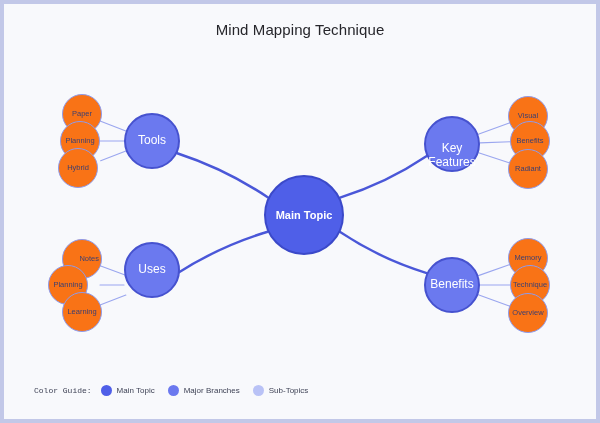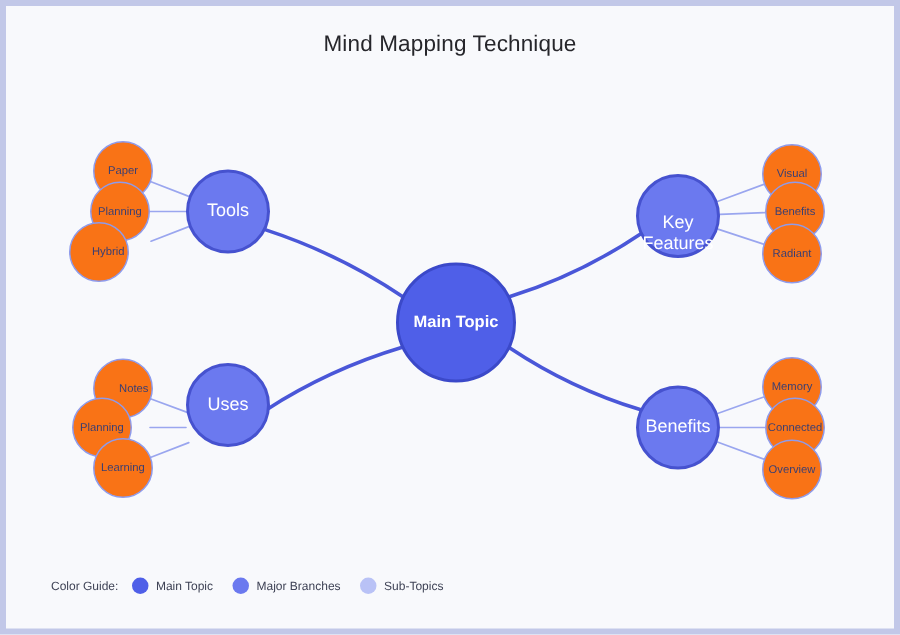--- a/index.html
+++ b/index.html
@@ -79,20 +79,21 @@
     display: flex;
     align-items: center;
     gap: 7px;
     font-size: 8px;
     color: #3f4356;
   }
   #legend .lg-title {
     font-size: 8px;
     color: #3f4356;
     margin-right: 2px;
+    font-family: Liberation Mono, monospace;
   }
   .lg-item {
     display: flex;
     align-items: center;
     gap: 5px;
     margin-right: 6px;
   }
   .lg-dot {
     width: 11px;
     height: 11px;
@@ -126,21 +127,21 @@
       <path d="M 474.2736072708791 290.67975004716595 Q 489.75337246726843 296.38282143530944 505.23313766365777 302.08589282345287" stroke="#9aa6ef" stroke-width="1.1" fill="none" stroke-linecap="round"></path>
     </svg>
 
   <div id="nodes">
       <div class="node node-sub" style="left: 58px; top: 90px; width: 40px; height: 40px;">
         <span class="node-label">Paper</span>
       </div>
       <div class="node node-sub" style="left: 56px; top: 117px; width: 40px; height: 40px;">
         <span class="node-label">Planning</span>
       </div>
-      <div class="node node-sub" style="left: 42px; top: 144px; width: 40px; height: 40px; justify-content: flex-end;">
+      <div class="node node-sub" style="left: 54px; top: 144px; width: 40px; height: 40px;">
         <span class="node-label">Hybrid</span>
       </div>
       <div class="node node-branch" style="left: 120px; top: 109px; width: 56px; height: 56px;">
         <span class="node-label">Tools</span>
       </div>
       <div class="node node-sub" style="left: 504px; top: 92px; width: 40px; height: 40px;">
         <span class="node-label">Visual</span>
       </div>
       <div class="node node-sub" style="left: 506px; top: 117px; width: 40px; height: 40px;">
         <span class="node-label">Benefits</span>
@@ -160,21 +161,21 @@
       <div class="node node-sub" style="left: 58px; top: 288px; width: 40px; height: 40px;">
         <span class="node-label">Learning</span>
       </div>
       <div class="node node-branch" style="left: 120px; top: 238px; width: 56px; height: 56px;">
         <span class="node-label">Uses</span>
       </div>
       <div class="node node-sub" style="left: 504px; top: 234px; width: 40px; height: 40px;">
         <span class="node-label">Memory</span>
       </div>
       <div class="node node-sub" style="left: 506px; top: 261px; width: 40px; height: 40px;">
-        <span class="node-label">Connected</span>
+        <span class="node-label">Technique</span>
       </div>
       <div class="node node-sub" style="left: 504px; top: 289px; width: 40px; height: 40px;">
         <span class="node-label">Overview</span>
       </div>
       <div class="node node-branch" style="left: 420px; top: 253px; width: 56px; height: 56px;">
         <span class="node-label">Benefits</span>
       </div>
       <div class="node node-main" style="left: 260px; top: 171px; width: 80px; height: 80px;">
         <span class="node-label">Main Topic</span>
       </div>

